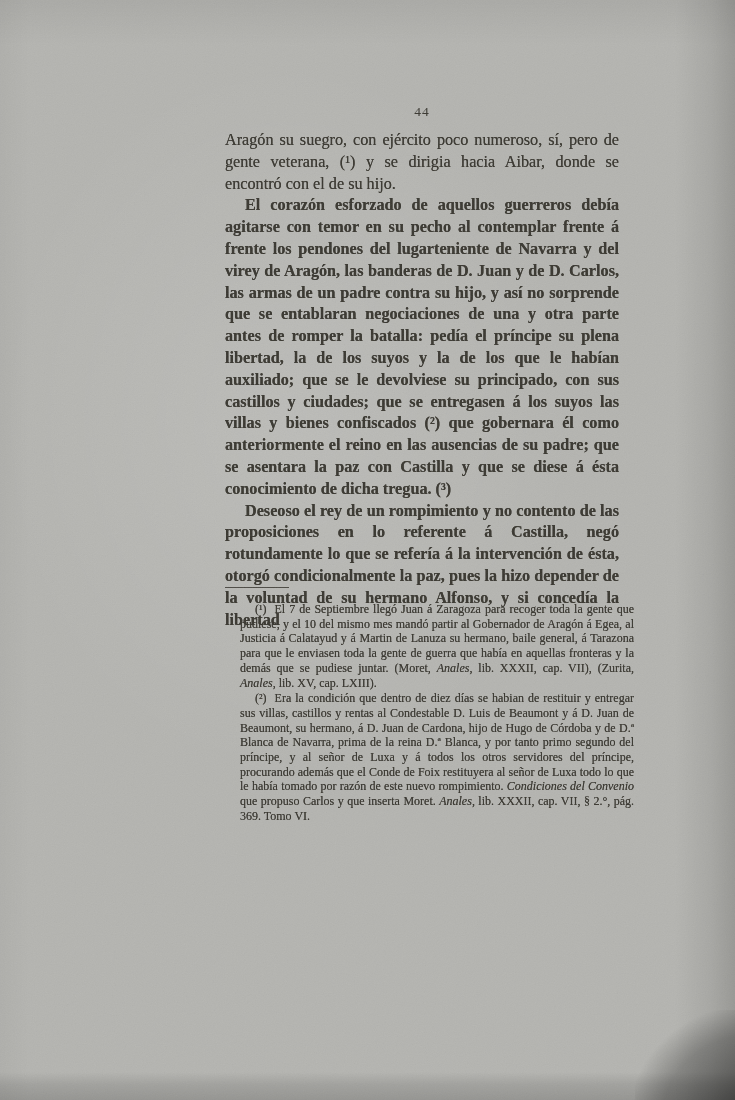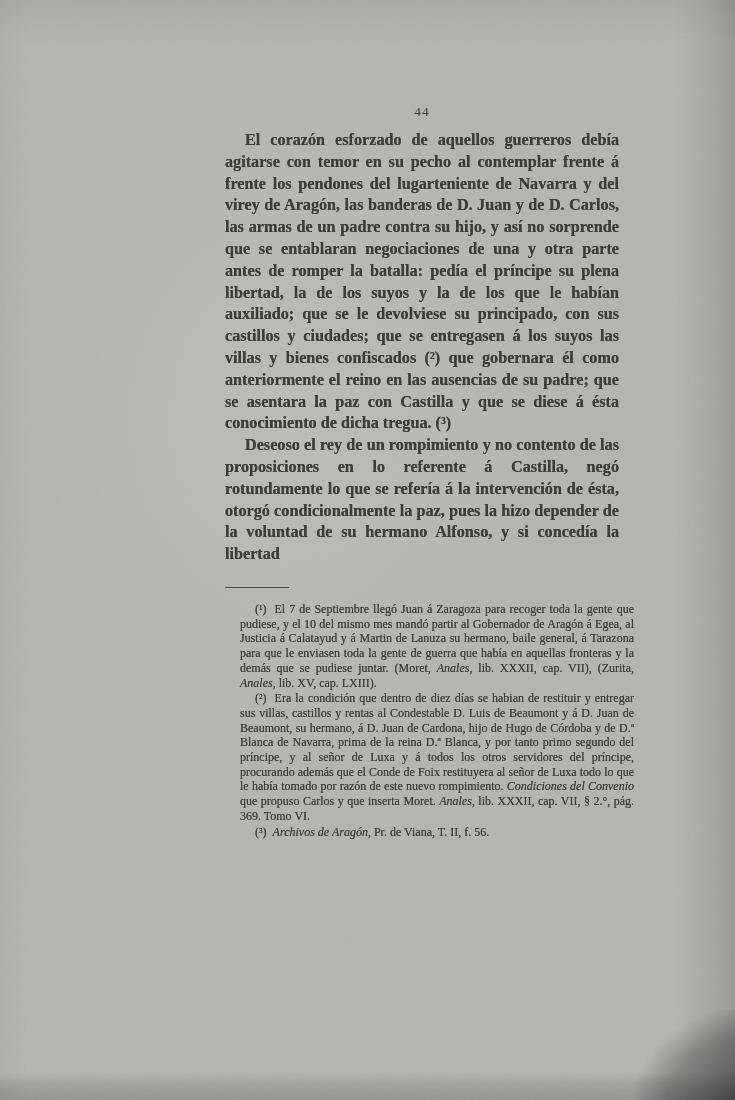--- a/index.html
+++ b/index.html
@@ -113,30 +113,30 @@
   .it { font-style: italic; }
 </style>
 </head>
 <body>
 
 <div class="page">
 
   <div class="pagenum">44</div>
 
   <div class="bodytext">
+    <p>Aragón su suegro, con ejército poco numeroso, sí, pero de gente veterana, (¹) y se dirigia hacia Aibar, donde se encontró con el de su hijo.</p>
     <p class="ind">El corazón esforzado de aquellos guerreros debía agitarse con temor en su pecho al contemplar frente á frente los pendones del lugarteniente de Navarra y del virey de Aragón, las banderas de D. Juan y de D. Carlos, las armas de un padre contra su hijo, y así no sorprende que se entablaran negociaciones de una y otra parte antes de romper la batalla: pedía el príncipe su plena libertad, la de los suyos y la de los que le habían auxiliado; que se le devolviese su principado, con sus castillos y ciudades; que se entregasen á los suyos las villas y bienes confiscados (²) que gobernara él como anteriormente el reino en las ausencias de su padre; que se asentara la paz con Castilla y que se diese á ésta conocimiento de dicha tregua. (³)</p>
     <p class="ind">Deseoso el rey de un rompimiento y no contento de las proposiciones en lo referente á Castilla, negó rotundamente lo que se refería á la intervención de ésta, otorgó condicionalmente la paz, pues la hizo depender de la voluntad de su hermano Alfonso, y si concedía la libertad</p>
   </div>
 
   <div class="footrule"></div>
 
   <div class="footnotes">
     <p><span>(¹)&nbsp; El 7 de Septiembre llegó Juan á Zaragoza para recoger toda la gente que pudiese, y el 10 del mismo mes mandó partir al Gobernador de Aragón á Egea, al Justicia á Calatayud y á Martin de Lanuza su hermano, baile general, á Tarazona para que le enviasen toda la gente de guerra que había en aquellas fronteras y la demás que se pudiese juntar. (Moret, </span><span class="it">Anales</span><span>, lib. XXXII, cap. VII), (Zurita, </span><span class="it">Anales</span><span>, lib. XV, cap. LXIII).</span></p>
     <p><span>(²)&nbsp; Era la condición que dentro de diez días se habian de restituir y entregar sus villas, castillos y rentas al Condestable D. Luis de Beaumont y á D. Juan de Beaumont, su hermano, á D. Juan de Cardona, hijo de Hugo de Córdoba y de D.ª Blanca de Navarra, prima de la reina D.ª Blanca, y por tanto primo segundo del príncipe, y al señor de Luxa y á todos los otros servidores del príncipe, procurando además que el Conde de Foix restituyera al señor de Luxa todo lo que le había tomado por razón de este nuevo rompimiento. </span><span class="it">Condiciones del Convenio</span><span> que propuso Carlos y que inserta Moret. </span><span class="it">Anales</span><span>, lib. XXXII, cap. VII, § 2.°, pág. 369. Tomo VI.</span></p>
-    <p><span>(³)&nbsp; </span><span class="it">Archivos de Aragón</span><span>, Pr. de Viana, T. II, f. 56.</span></p>
   </div>
 
   <svg class="noise" width="735" height="1100" xmlns="http://www.w3.org/2000/svg" aria-hidden="true">
     <filter id="grain">
       <feTurbulence type="fractalNoise" baseFrequency="0.9" numOctaves="2" stitchTiles="stitch"></feTurbulence>
       <feColorMatrix type="saturate" values="0"></feColorMatrix>
       <feComponentTransfer>
         <feFuncA type="linear" slope="0.22" intercept="0"></feFuncA>
       </feComponentTransfer>
     </filter>

